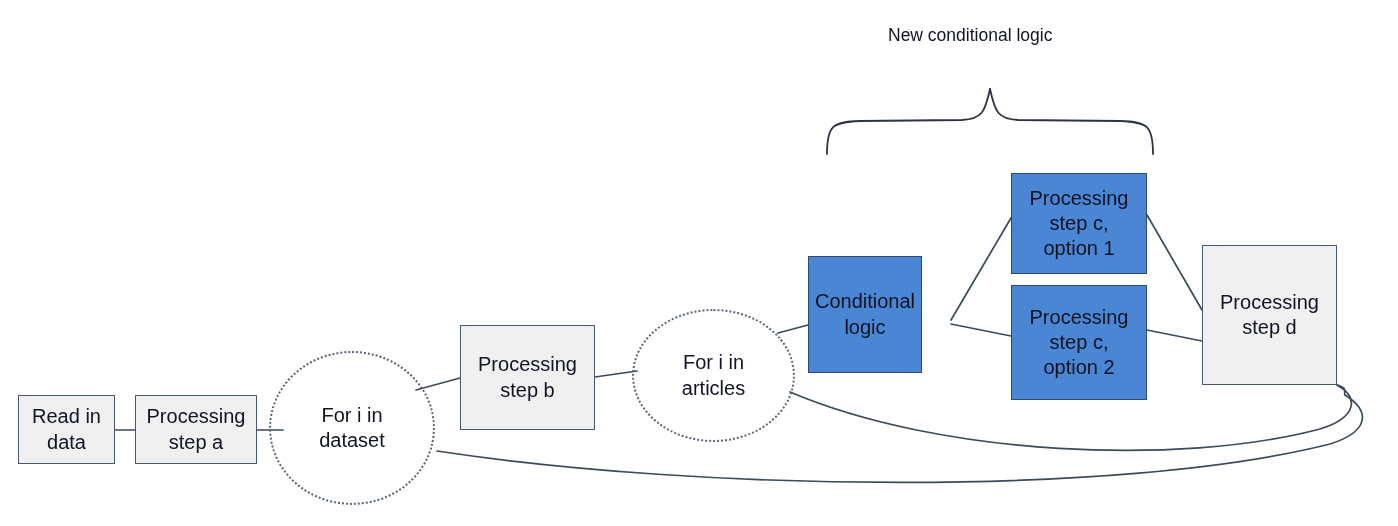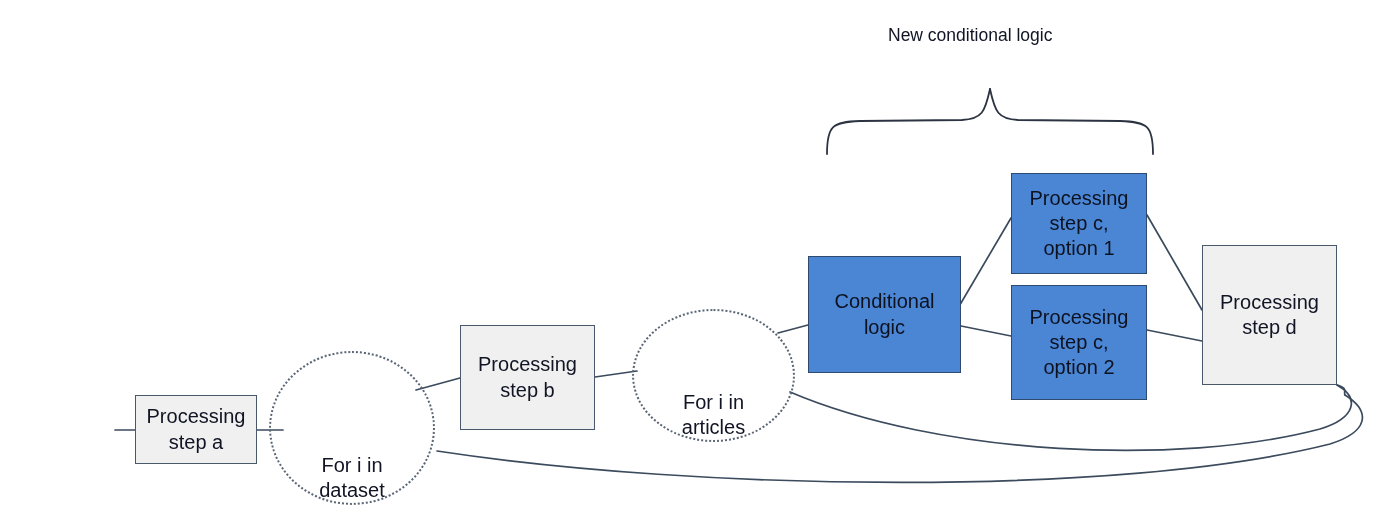--- a/index.html
+++ b/index.html
@@ -46,21 +46,20 @@
   }
   .node-blue {
     background: #4a86d4;
     border: 1.6px solid #2e4a6e;
     color: #0d1220;
   }
   .node-circle {
     border: 2.2px dotted #5a6675;
     border-radius: 50%;
     background: transparent;
-    align-items: flex-end;
   }
   .brace-label {
     position: absolute;
     font-size: 17.5px;
     color: #101423;
     white-space: nowrap;
     z-index: 2;
   }
 </style>
 </head>
@@ -97,20 +96,24 @@
     </g>
 
     <g fill="none" stroke="#2c3442" stroke-width="1.8" stroke-linecap="round">
       <path d="M 827 154 C 827 126 832 122 860 121 L 962 120 C 982 119 985 112 990 89"></path>
       <path d="M 1153 154 C 1153 126 1148 122 1120 121 L 1018 120 C 998 119 995 112 990 89"></path>
     </g>
   </svg>
 
   <div class="brace-label" style="left:888px; top:25px;">New conditional logic</div>
 
+  <div class="node node-rect" style="left:18px; top:395px; width:97px; height:69px;">
+    <span>Read in
+data</span>
+  </div>
 
   <div class="node node-rect" style="left:135px; top:395px; width:122px; height:69px;">
     <span>Processing
 step a</span>
   </div>
 
   <div class="node node-circle" style="left:269px; top:351px; width:166px; height:154px;">
     <span>For i in
 dataset</span>
   </div>
@@ -118,21 +121,21 @@
   <div class="node node-rect" style="left:460px; top:325px; width:135px; height:105px;">
     <span>Processing
 step b</span>
   </div>
 
   <div class="node node-circle" style="left:632px; top:309px; width:163px; height:133px;">
     <span>For i in
 articles</span>
   </div>
 
-  <div class="node node-blue" style="left:808px; top:256px; width:153px; height:117px;">
+  <div class="node node-blue" style="left:808px; top:256px; width:114px; height:117px;">
     <span>Conditional
 logic</span>
   </div>
 
   <div class="node node-blue" style="left:1011px; top:173px; width:136px; height:101px;">
     <span>Processing
 step c,
 option 1</span>
   </div>
 

